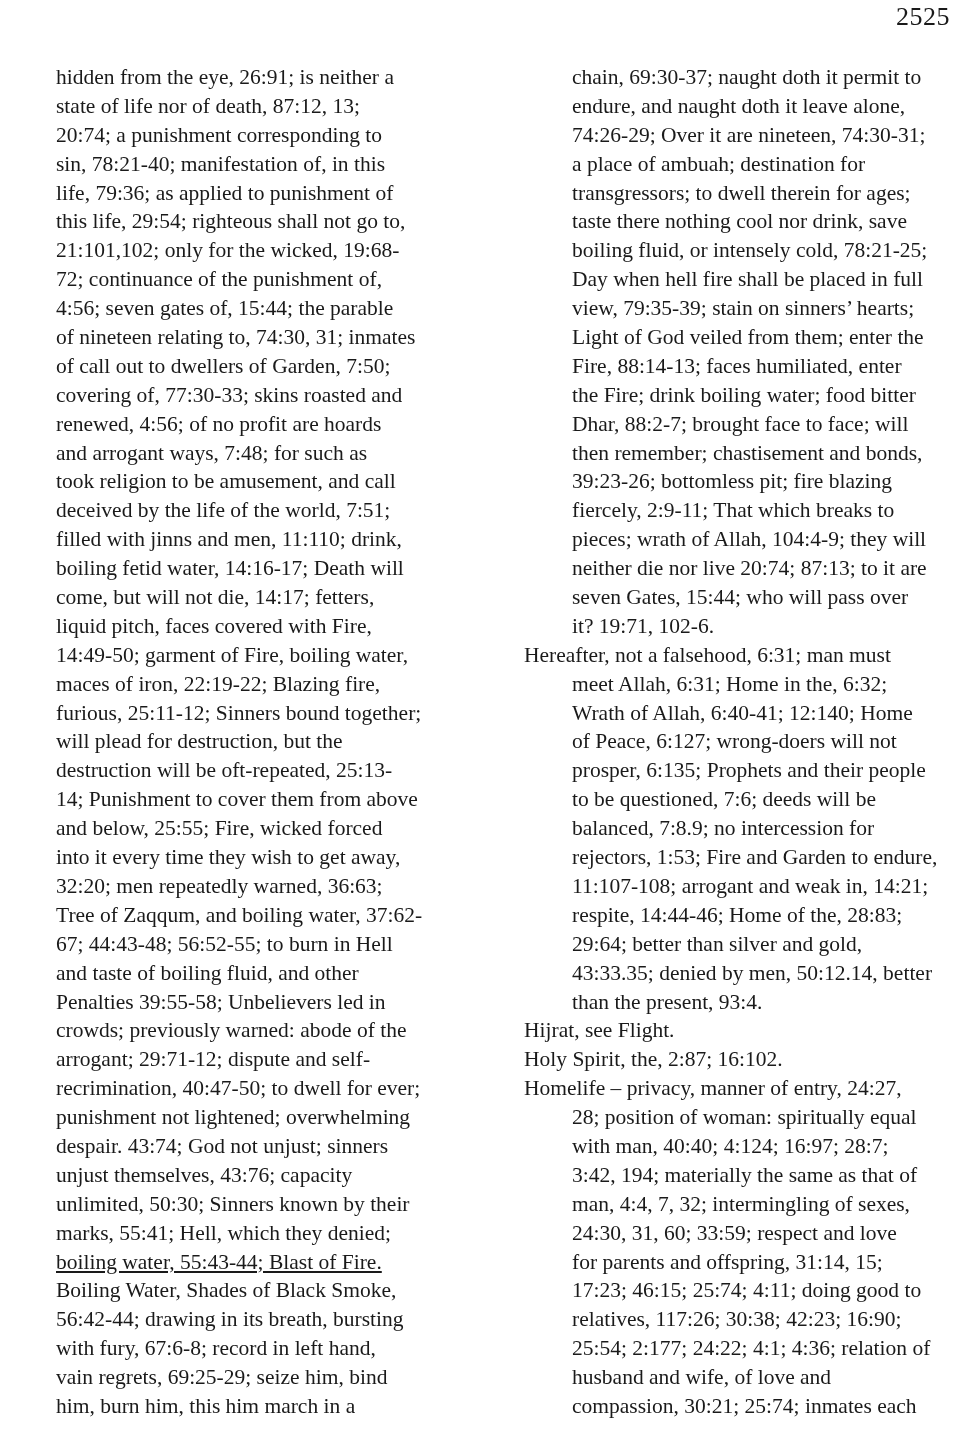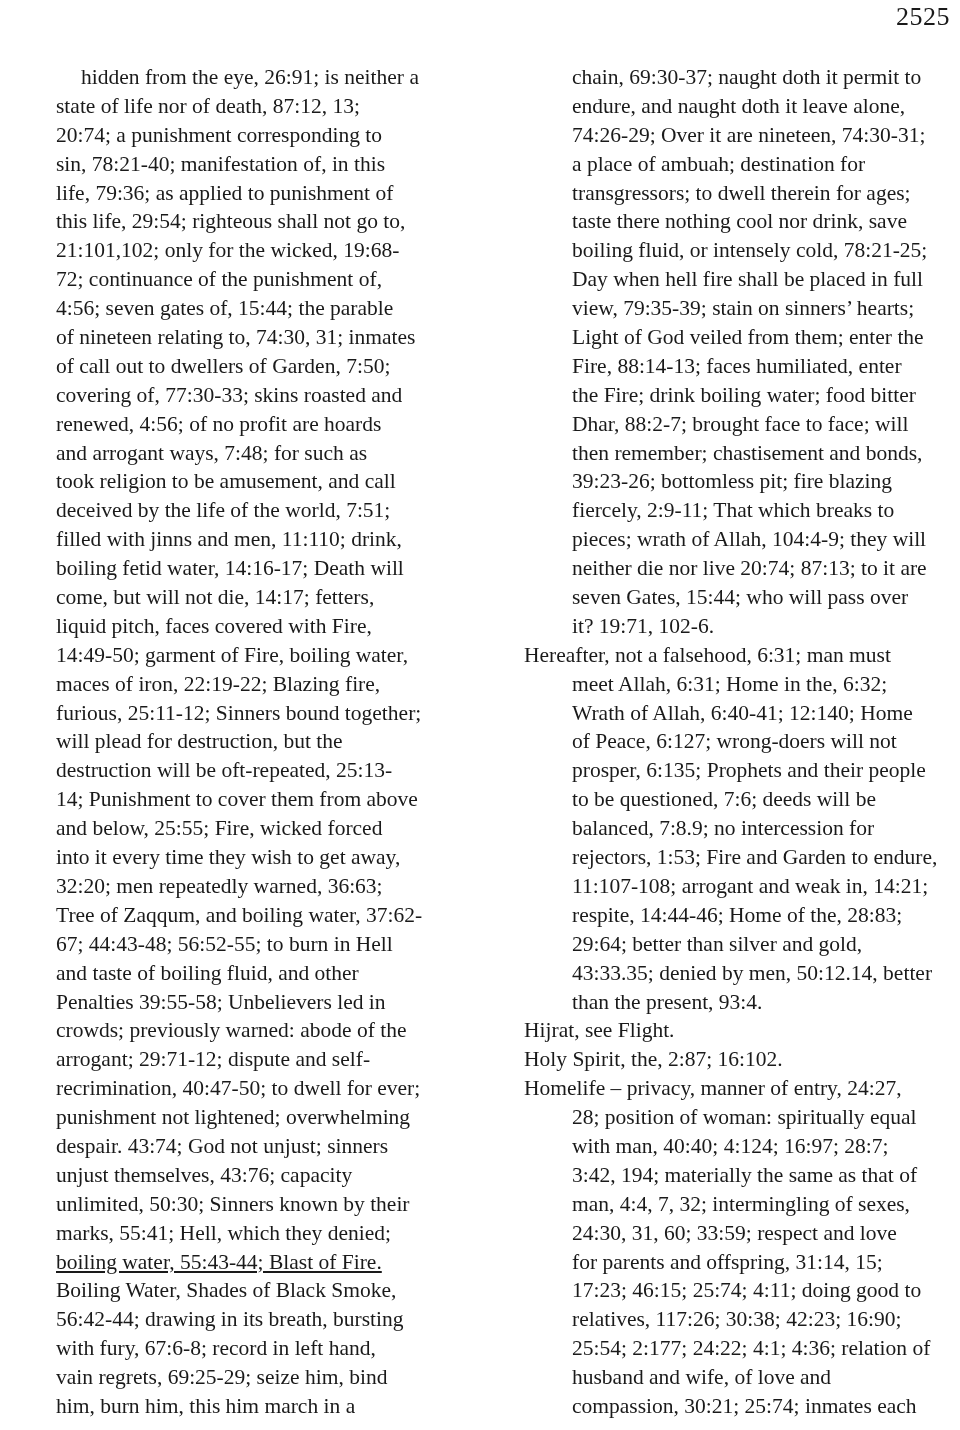--- a/index.html
+++ b/index.html
@@ -60,21 +60,21 @@
   .col-right .line.head {
     width: 442px;
   }
 </style>
 </head>
 <body>
 
 <div class="page-number">2525</div>
 
 <div class="column col-left" id="col-left">
-    <div class="line head" style="white-space: nowrap; word-spacing: 0px; text-align: center; text-align-last: left; margin-left: 25px;">hidden from the eye, 26:91; is neither a</div>
+    <div class="line head" style="white-space: nowrap; word-spacing: 0px; text-align: center; text-align-last: left;">hidden from the eye, 26:91; is neither a</div>
     <div class="line head" style="white-space: nowrap; word-spacing: 0px; text-align: left; text-align-last: left;">state of life nor of death, 87:12, 13;</div>
     <div class="line head" style="white-space: nowrap; word-spacing: 0px; text-align: left; text-align-last: left;">20:74; a punishment corresponding to</div>
     <div class="line head" style="white-space: nowrap; word-spacing: 0px; text-align: left; text-align-last: left;">sin, 78:21-40; manifestation of, in this</div>
     <div class="line head" style="white-space: nowrap; word-spacing: 0px; text-align: left; text-align-last: left;">life, 79:36; as applied to punishment of</div>
     <div class="line head" style="white-space: nowrap; word-spacing: 0px; text-align: left; text-align-last: left;">this life, 29:54; righteous shall not go to,</div>
     <div class="line head" style="white-space: nowrap; word-spacing: 0px; text-align: left; text-align-last: left;">21:101,102; only for the wicked, 19:68-</div>
     <div class="line head" style="white-space: nowrap; word-spacing: 0px; text-align: left; text-align-last: left;">72; continuance of the punishment of,</div>
     <div class="line head" style="white-space: nowrap; word-spacing: 0px; text-align: left; text-align-last: left;">4:56; seven gates of, 15:44; the parable</div>
     <div class="line head" style="white-space: nowrap; word-spacing: 0px; text-align: left; text-align-last: left;">of nineteen relating to, 74:30, 31; inmates</div>
     <div class="line head" style="white-space: nowrap; word-spacing: 0px; text-align: left; text-align-last: left;">of call out to dwellers of Garden, 7:50;</div>

